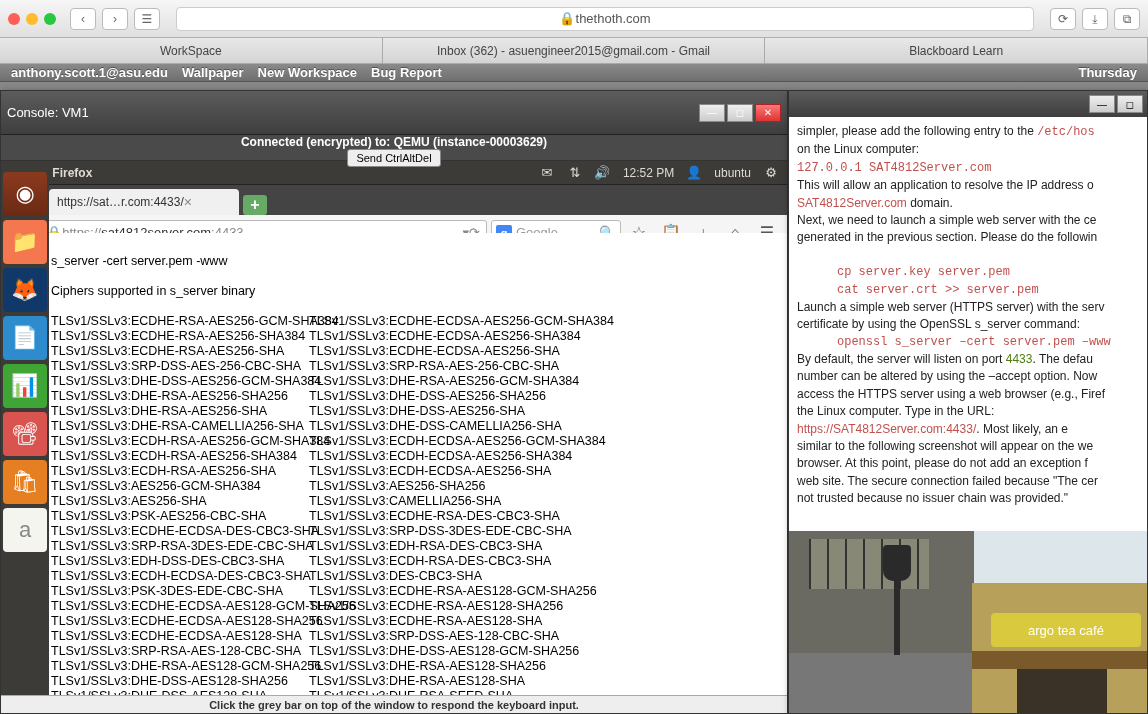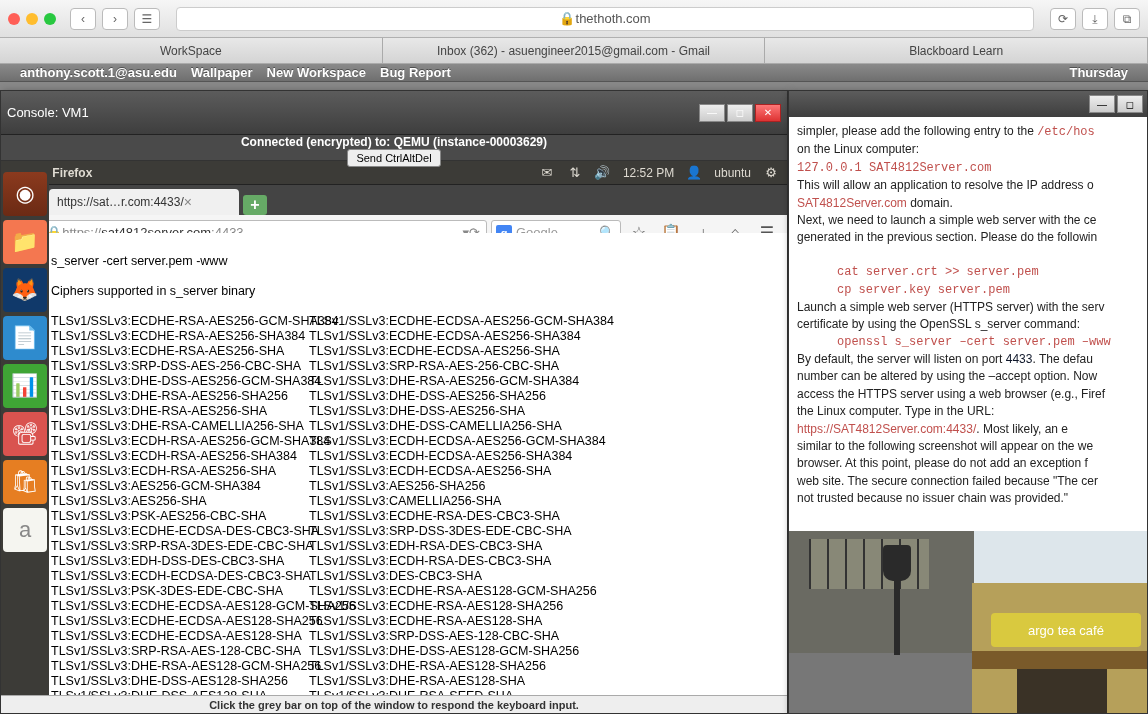--- a/index.html
+++ b/index.html
@@ -9,21 +9,21 @@
 .mac-toolbar { height: 38px; background: linear-gradient(#f6f6f6,#e0e0e0); border-bottom: 1px solid #b0b0b0; display: flex; align-items: center; padding: 0 8px; gap: 6px; }
 .traffic { display: flex; gap: 6px; margin-right: 8px; }
 .dot { width: 12px; height: 12px; border-radius: 50%; }
 .red { background:#ff5f57; } .yellow{background:#ffbd2e;} .green{background:#28c840;}
 .nav-btn { width:26px; height:22px; border:1px solid #bbb; border-radius:4px; background:#fff; display:flex; align-items:center; justify-content:center; font-size:12px; color:#666; }
 .url-bar-mac { flex:1; height:24px; background:#fff; border:1px solid #ccc; border-radius:4px; display:flex; align-items:center; justify-content:center; font-size:13px; color:#555; margin:0 10px; }
 .tab-bar-mac { height: 26px; background:#d0d0d0; display:flex; border-bottom:1px solid #aaa; }
 .mac-tab { flex:1; border-right:1px solid #aaa; display:flex; align-items:center; justify-content:center; font-size:12px; color:#444; background:linear-gradient(#e8e8e8,#d4d4d4); }
 
 
-.workspace-strip { height:18px; background:linear-gradient(#8a8a8a,#6f6f6f); display:flex; align-items:center; padding:0 20px; gap:14px; color:#fff; font-size:13px; font-weight:600; border-bottom:1px solid #555; text-shadow:0 -1px 0 rgba(0,0,0,.4);}
+.workspace-strip { height:18px; background:linear-gradient(#8a8a8a,#6f6f6f); display:flex; align-items:center; padding:0 11px; gap:14px; color:#fff; font-size:13px; font-weight:600; border-bottom:1px solid #555; text-shadow:0 -1px 0 rgba(0,0,0,.4);}
 .workspace-strip .spacer { flex:1; }
 
 
 .vm-window { position:absolute; left:0; top:90px; width:788px; height:624px; background:#fff; border:1px solid #333; box-shadow:2px 2px 8px rgba(0,0,0,.4);}
 .vm-title { height:44px; background:linear-gradient(#5c5c5c,#3e3e3e); color:#fff; font-size:13px; display:flex; align-items:center; padding:8px 6px; border-bottom:1px solid #222;justify-content:center;}
 .vm-title .spacer{flex:1;}
 .win-btns { display:flex; gap:2px;}
 .win-btn { width:26px; height:18px; border:1px solid #888; background:linear-gradient(#eee,#ccc); font-size:10px; display:flex; align-items:center; justify-content:center;}
 .win-btn.close { background:linear-gradient(#f77,#d33); color:#fff; border-color:#a22;}
 
@@ -70,21 +70,21 @@
 
 .help-bar { position:absolute; left:0; bottom:0; right:0; height:18px; background:#eee; border-top:1px solid #aaa; font-size:11px; font-weight:bold; color:#333; display:flex; align-items:center; justify-content:center;}
 
 
 .doc-window { position:absolute; right:0; top:90px; width:360px; height:624px; background:#fff; border:1px solid #333; overflow:hidden; box-shadow:2px 2px 8px rgba(0,0,0,.4);}
 .doc-title { height:26px; background:linear-gradient(#5c5c5c,#3e3e3e); display:flex; align-items:center; justify-content:flex-end; padding:0 4px;}
 .doc-body { padding:6px 8px; font-family:Calibri,Arial,sans-serif; font-size:12px; line-height:1.45; color:#222;}
 .doc-body .code { font-family:"Courier New",monospace; color:#c0504d;}
 .doc-body .code-indent { display:block; margin-left:40px; font-family:"Courier New",monospace; color:#c0504d;}
 .doc-body .link { color:#c0504d;}
-.doc-body .port { color:#0f172a;}
+.doc-body .port { color:#4d7c0f;}
 .doc-img { position:absolute; left:0; bottom:0; right:0; height:182px;}
 .sky { height:60px; background:#dde6eb;}
 .building { position:absolute; left:0; top:0; width:185px; height:182px; background:#6a6a62;}
 .window-grid { position:absolute; left:20px; top:8px; width:120px; height:50px; background:repeating-linear-gradient(90deg,#333 0 2px,#887 2px 18px);}
 .store { position:absolute; right:0; bottom:0; width:175px; height:130px; background:#b6a05a;}
 .sign { position:absolute; right:6px; top:30px; width:150px; height:34px; background:#d9c93f; border-radius:4px; display:flex; align-items:center; justify-content:center; color:#fff; font-size:13px;}
 .awning { position:absolute; right:0; bottom:44px; width:175px; height:18px; background:#7a5a2a;}
 .door { position:absolute; right:40px; bottom:0; width:90px; height:44px; background:#3a3226;}
 .street { position:absolute; left:0; bottom:0; width:185px; height:60px; background:#777;}
 .lamp { position:absolute; left:90px; top:14px; width:36px; height:110px;}
@@ -224,22 +224,22 @@
   </div>
   <div class="doc-body">
     <span>simpler, please add the following entry to the </span><span class="code">/etc/hos</span><br>
     <span>on the Linux computer:</span><br>
     <span class="code">127.0.0.1  SAT4812Server.com</span><br>
     <span>This will allow an application to resolve the IP address o</span><br>
     <span class="link">SAT4812Server.com</span><span> domain.</span><br>
     <span>Next, we need to launch a simple web server with the ce</span><br>
     <span>generated in the previous section. Please do the followin</span><br>
     <br>
+    <span class="code-indent">cp server.key server.pem</span>
     <span class="code-indent">cat server.crt &gt;&gt; server.pem</span>
-    <span class="code-indent">cp server.key server.pem</span>
     <span>Launch a simple web server (HTTPS server) with the serv</span><br>
     <span>certificate by using the OpenSSL s_server command:</span><br>
     <span class="code-indent">openssl s_server –cert server.pem –www</span>
     <span>By default, the server will listen on port </span><span class="port">4433</span><span>. The defau</span><br>
     <span>number can be altered by using the –accept option. Now</span><br>
     <span>access the HTTPS server using a web browser (e.g., Firef</span><br>
     <span>the Linux computer. Type in the URL:</span><br>
     <span class="link">https://SAT4812Server.com:4433/</span><span>. Most likely, an e</span><br>
     <span>similar to the following screenshot will appear on the we</span><br>
     <span>browser. At this point, please do not add an exception f</span><br>

